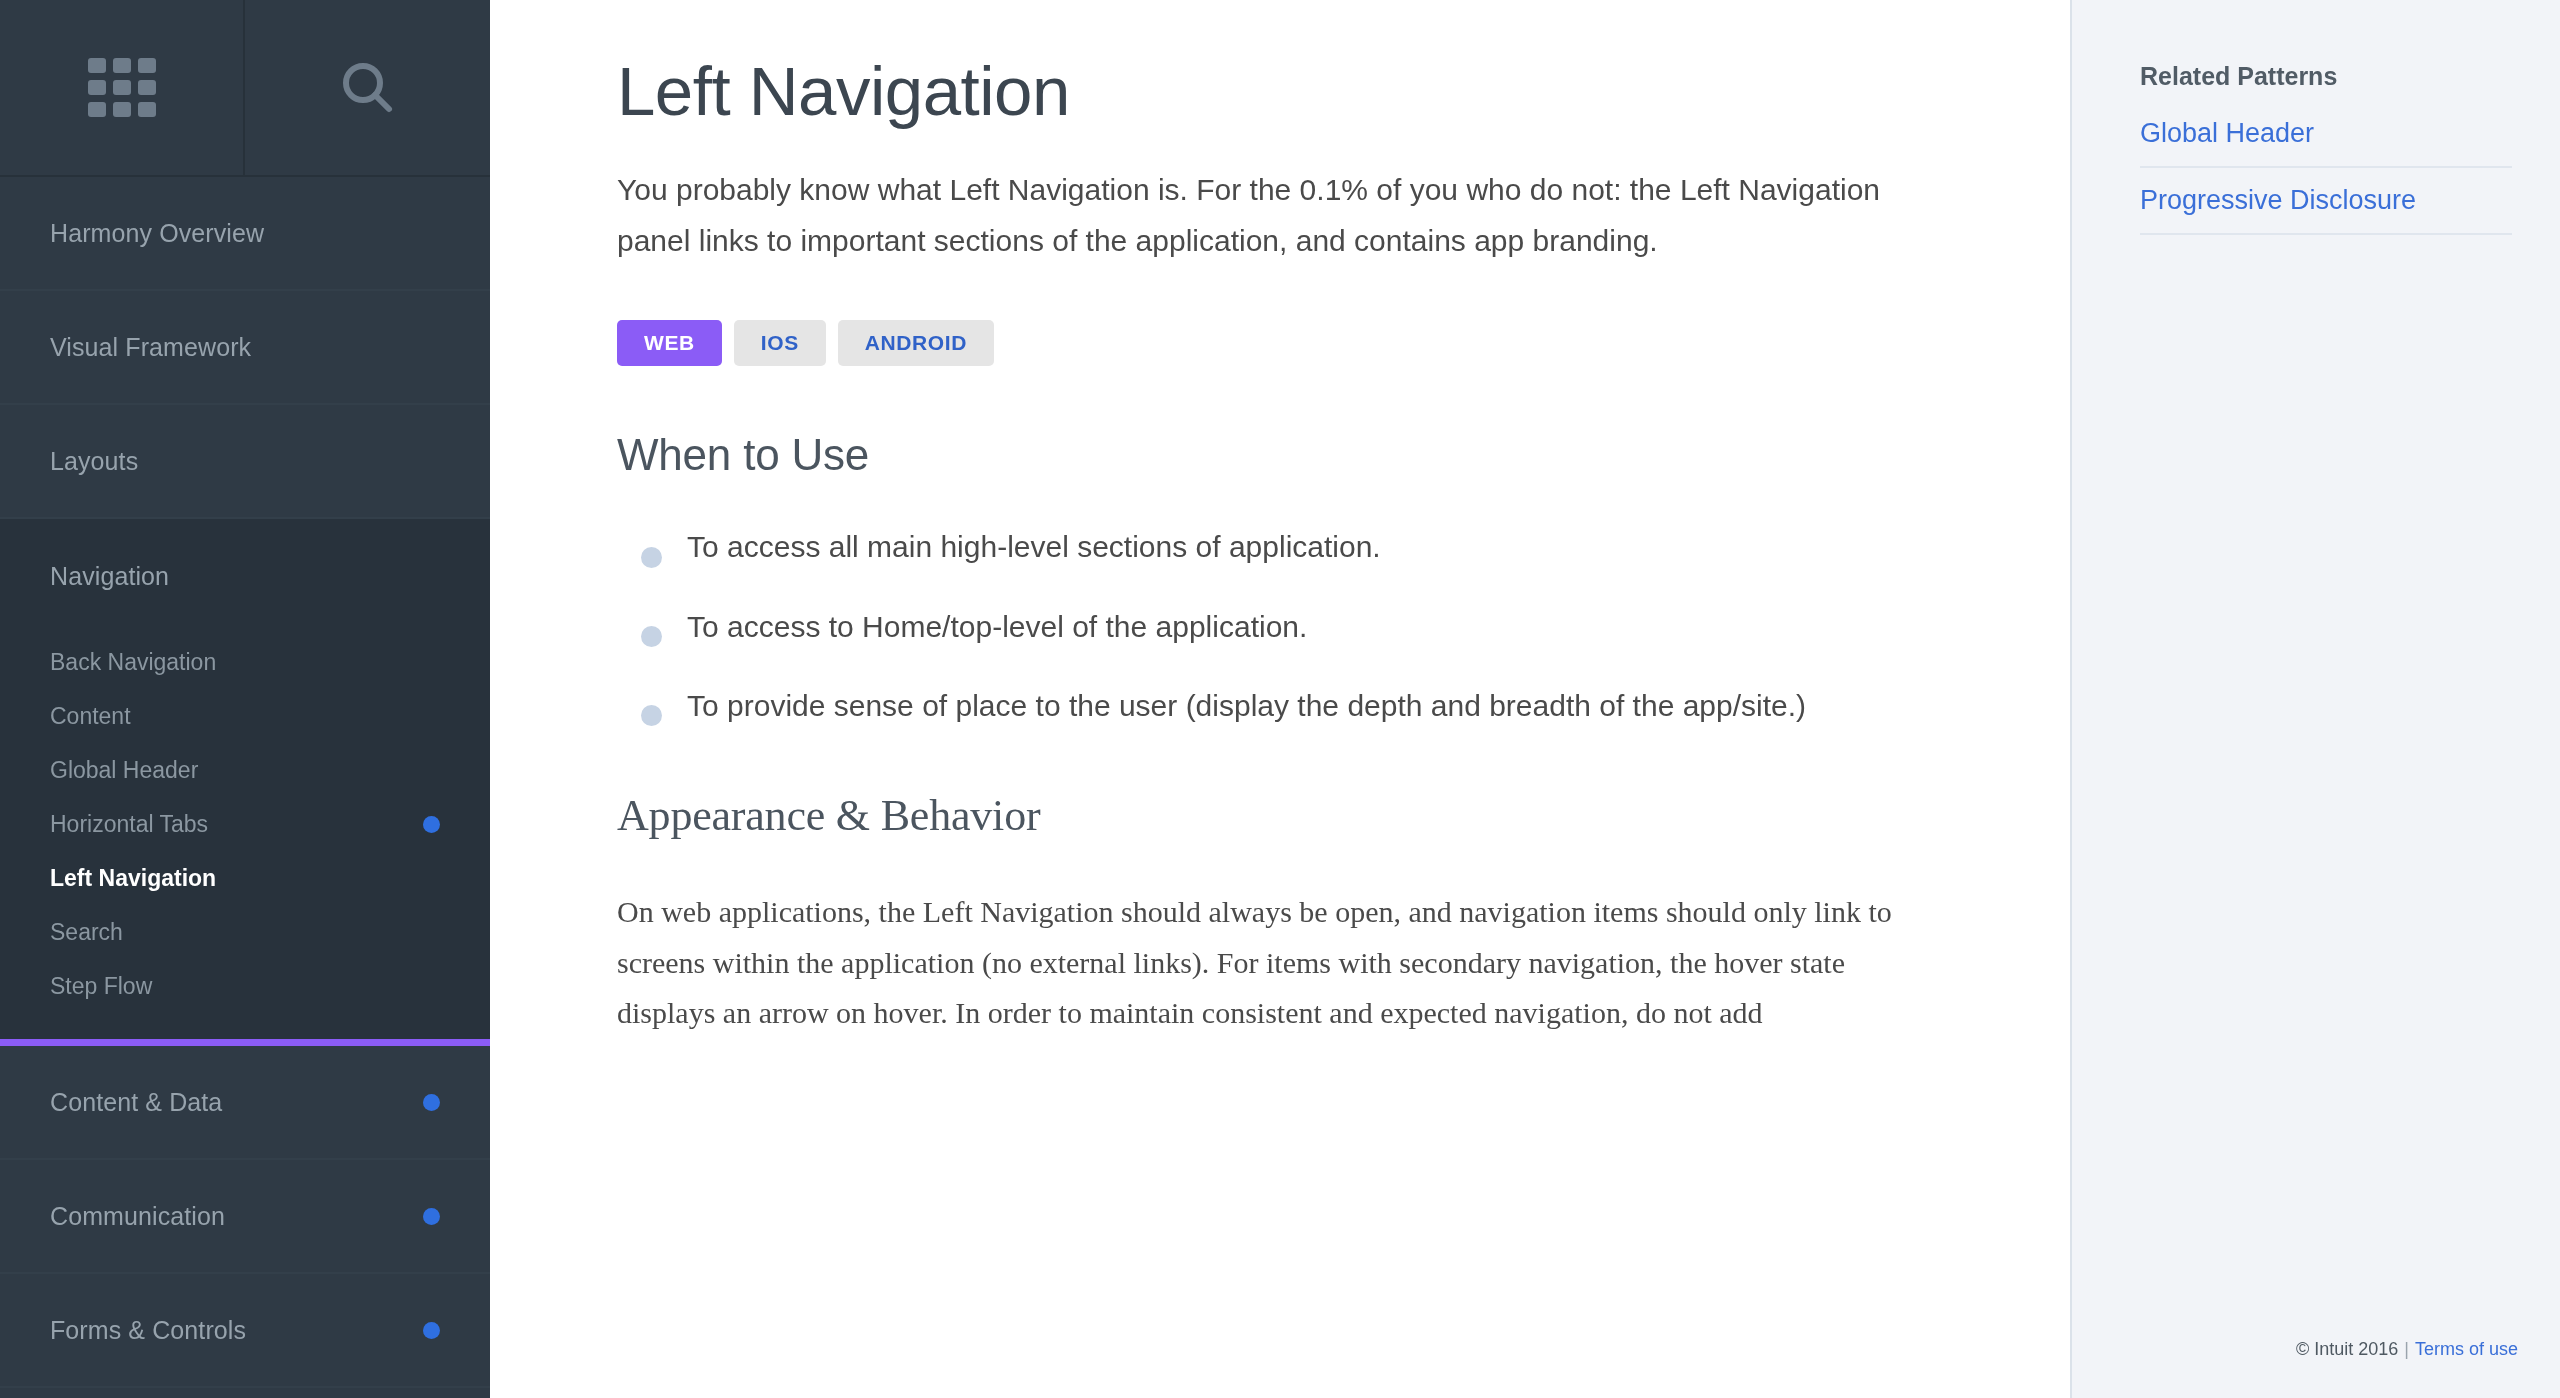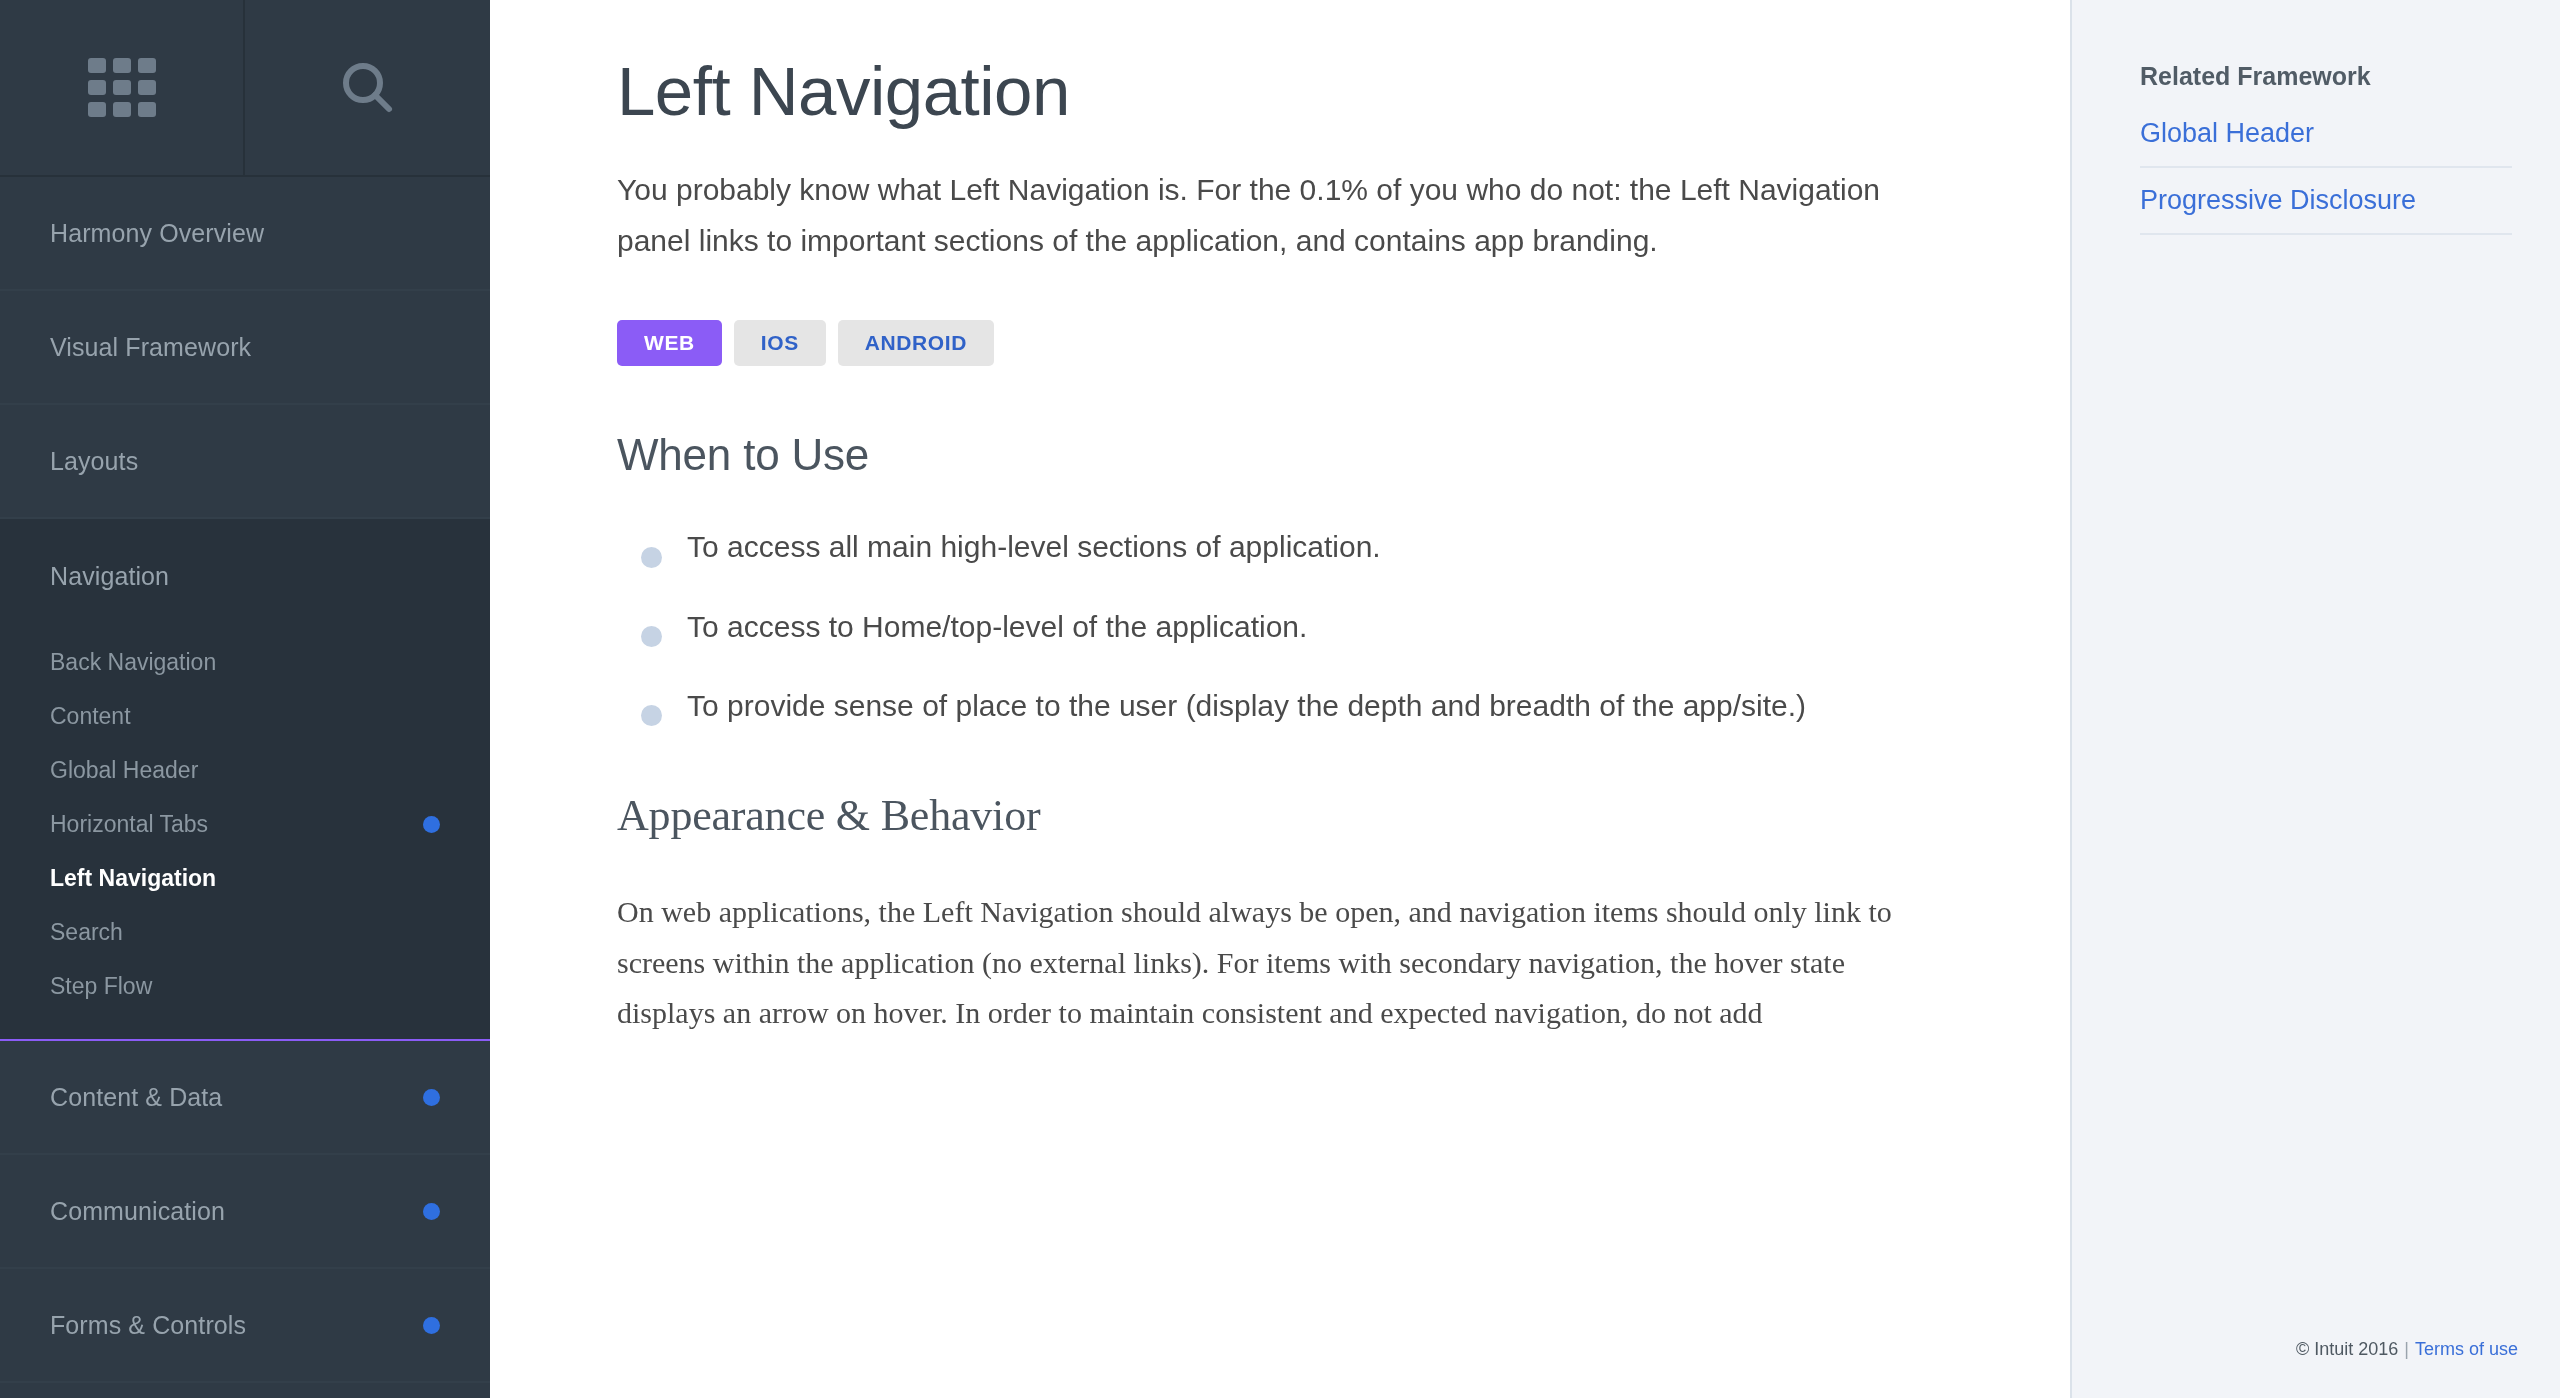--- a/index.html
+++ b/index.html
@@ -82,21 +82,21 @@
     width: 17px; height: 17px;
     border-radius: 50%;
     background: #2f6fe0;
     flex: 0 0 auto;
     margin-left: 12px;
   }
 
   .subnav {
     background: #28323c;
     padding: 2px 0 26px 0;
-    border-bottom: 2px solid #8b5cf6;
+    border-bottom: 7px solid #8b5cf6;
   }
   .subnav-item {
     display: flex;
     align-items: center;
     height: 54px;
     padding: 0 50px;
     color: #8b97a1;
     font-size: 23px;
     cursor: pointer;
   }
@@ -360,21 +360,21 @@
 
       <section class="section-block second">
         <h2 class="section-title">Appearance &amp; Behavior</h2>
         <p class="body-para">On web applications, the Left Navigation should always be open, and navigation items should only link to screens within the application (no external links). For items with secondary navigation, the hover state displays an arrow on hover. In order to maintain consistent and expected navigation, do not add</p>
       </section>
 
     </div>
   </main>
 
   <aside class="rightpanel">
-    <div class="rp-title">Related Framework</div>
+    <div class="rp-title">Related Patterns</div>
 
     <a class="rp-link">Global Header</a>
     <a class="rp-link">Progressive Disclosure</a>
 
     <div class="footer">
       <span>© Intuit 2016</span><span class="sep">|</span><a>Terms of use</a>
     </div>
   </aside>
 
 </div>

